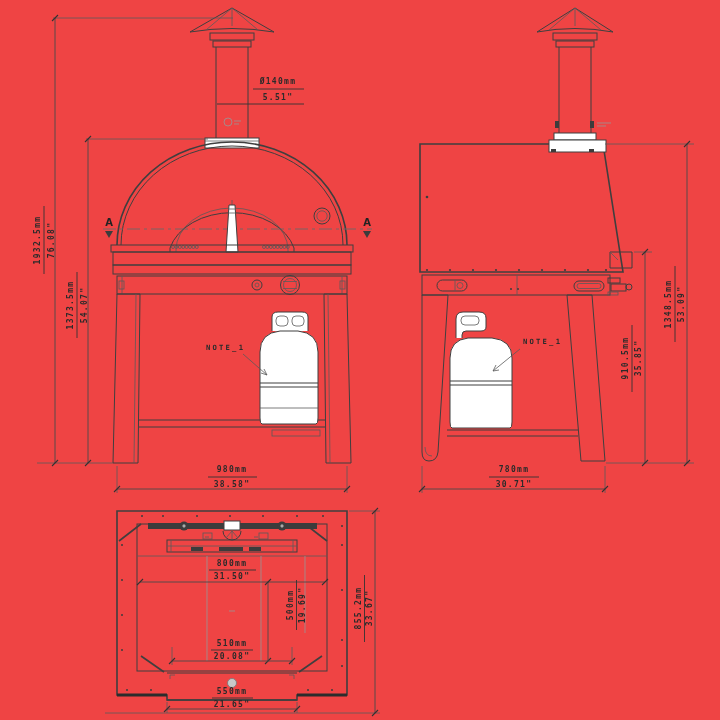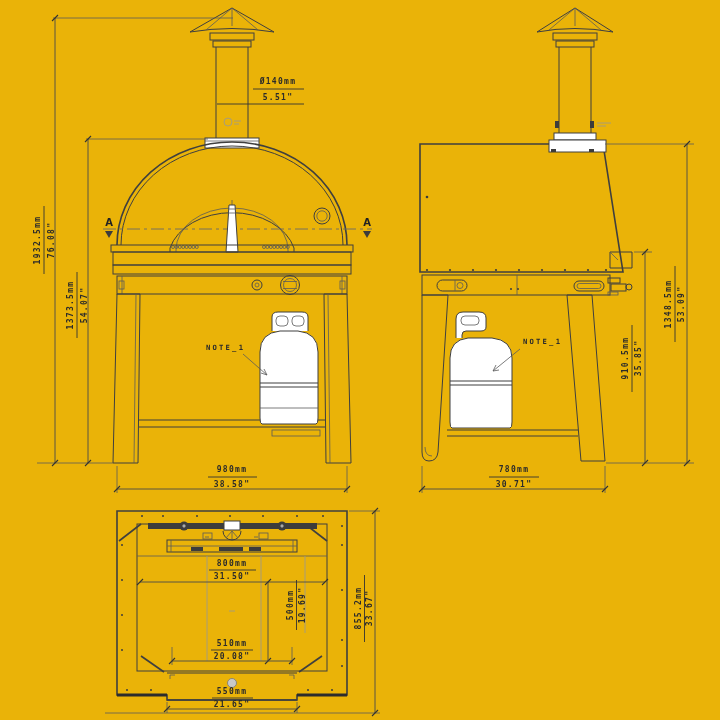--- a/index.html
+++ b/index.html
@@ -1,16 +1,16 @@
 <!DOCTYPE html>
 <html><head>
 <meta charset="utf-8">
 <style>
   html,body{margin:0;padding:0;background:#fff;}
-  .sheet{position:relative;width:720px;height:720px;background:#eab308;overflow:hidden;}
+  .sheet{position:relative;width:720px;height:720px;background:#ef4444;overflow:hidden;}
   svg{position:absolute;left:0;top:0;}
   .s{stroke:#3f3f3f;stroke-width:1;fill:none;}
   .s2{stroke:#3f3f3f;stroke-width:1.6;fill:none;}
   .thin{stroke:#5a5a5a;stroke-width:0.8;fill:none;}
   .lt{stroke:#979797;stroke-width:0.8;fill:none;}
   .thick{stroke:#2c2c2c;stroke-width:2.8;fill:none;}
   .wfill{fill:#ffffff;}
   .dark{fill:#3c3c3c;stroke:none;}
   .mid{fill:#c9c9c9;stroke:#777;stroke-width:0.8;}
   .dim{stroke:#4a4a4a;stroke-width:0.9;fill:none;}

